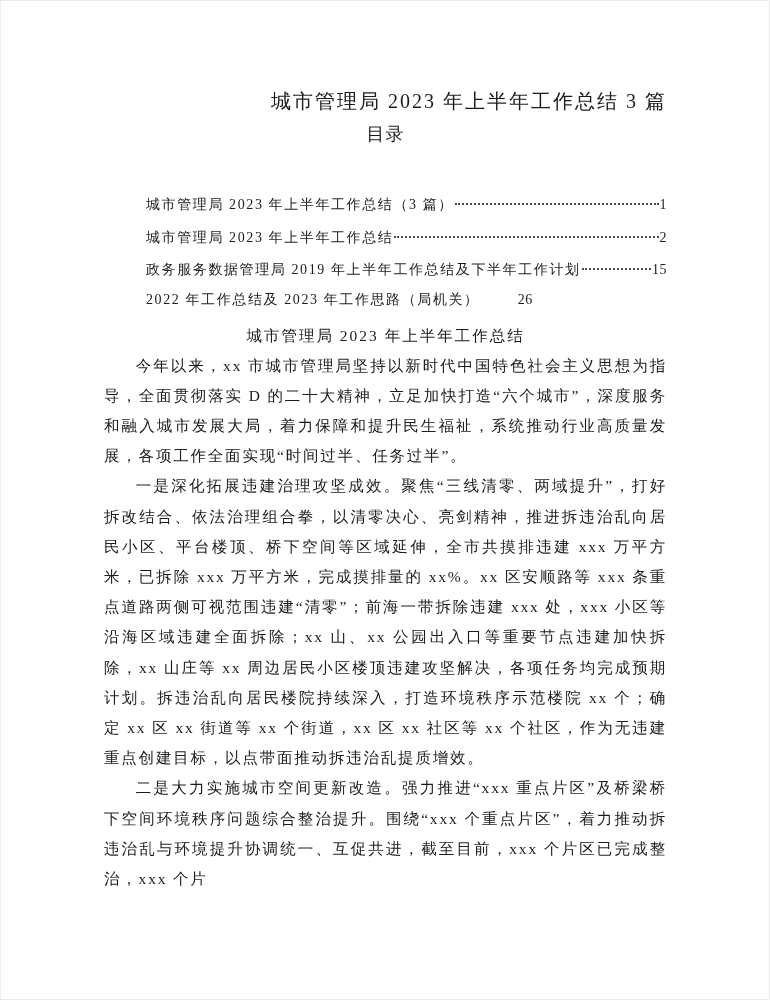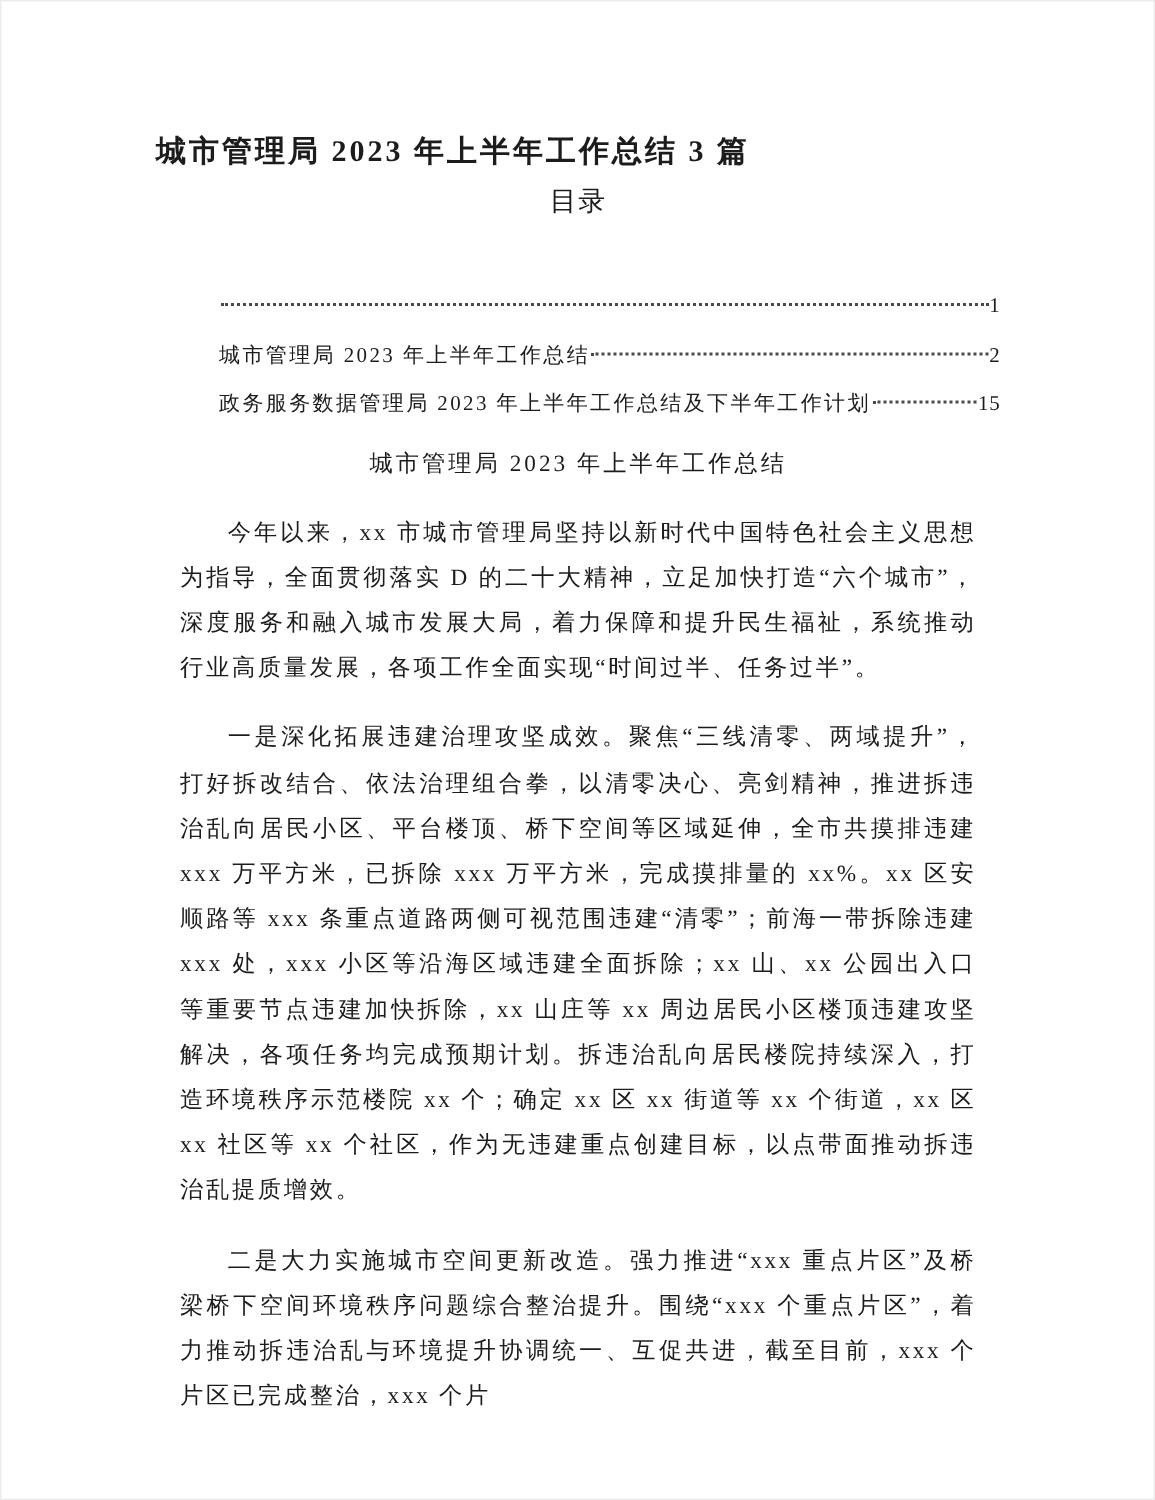--- a/index.html
+++ b/index.html
@@ -13,22 +13,22 @@
     box-sizing: border-box;
     width: 770px; height: 1000px;
     padding: 86px 102px 0 103px;
     overflow: hidden;
     border: 1px solid #ececec;
     background: #ffffff;
   }
   .doc-title {
     margin: 0;
     font-size: 20px;
-    font-weight: 700;
-    text-align: left;
+    font-weight: 400;
+    text-align: right;
     letter-spacing: 2px;
     line-height: 28px;
   }
   .toc-heading {
     margin-top: 9px;
     text-align: center;
     font-size: 18px;
     letter-spacing: 1px;
     line-height: 20px;
   }
@@ -55,51 +55,56 @@
   .toc-entry-plain .toc-page { margin-left: 38px; }
   .section-title {
     margin: 8px 0 0 0;
     font-size: 15.5px;
     font-weight: 400;
     text-align: center;
     letter-spacing: 2px;
     line-height: 30px;
   }
   .body-para {
-    margin: 16px;
+    margin: 0;
     font-size: 15.5px;
     line-height: 30.2px;
     text-align: justify;
     text-indent: 2.05em;
     letter-spacing: 1.8px;
   }
 </style>
 </head>
 <body>
 
 <div class="page">
 
   <h1 class="doc-title">城市管理局 2023 年上半年工作总结 3 篇</h1>
 
   <div class="toc-heading">目录</div>
 
   <nav class="toc">
     <div class="toc-entry">
+      <span class="toc-label">城市管理局 2023 年上半年工作总结（3 篇）</span>
       <span class="toc-leader"></span>
       <span class="toc-page">1</span>
     </div>
     <div class="toc-entry">
       <span class="toc-label">城市管理局 2023 年上半年工作总结</span>
       <span class="toc-leader"></span>
       <span class="toc-page">2</span>
     </div>
     <div class="toc-entry">
-      <span class="toc-label">政务服务数据管理局 2023 年上半年工作总结及下半年工作计划</span>
+      <span class="toc-label">政务服务数据管理局 2019 年上半年工作总结及下半年工作计划</span>
       <span class="toc-leader"></span>
       <span class="toc-page">15</span>
+    </div>
+    <div class="toc-entry toc-entry-plain">
+      <span class="toc-label">2022 年工作总结及 2023 年工作思路（局机关）</span>
+      <span class="toc-page">26</span>
     </div>
   </nav>
 
   <h2 class="section-title">城市管理局 2023 年上半年工作总结</h2>
 
   <p class="body-para">今年以来，xx 市城市管理局坚持以新时代中国特色社会主义思想为指导，全面贯彻落实 D 的二十大精神，立足加快打造“六个城市”，深度服务和融入城市发展大局，着力保障和提升民生福祉，系统推动行业高质量发展，各项工作全面实现“时间过半、任务过半”。</p>
   <p class="body-para">一是深化拓展违建治理攻坚成效。聚焦“三线清零、两域提升”，打好拆改结合、依法治理组合拳，以清零决心、亮剑精神，推进拆违治乱向居民小区、平台楼顶、桥下空间等区域延伸，全市共摸排违建 xxx 万平方米，已拆除 xxx 万平方米，完成摸排量的 xx%。xx 区安顺路等 xxx 条重点道路两侧可视范围违建“清零”；前海一带拆除违建 xxx 处，xxx 小区等沿海区域违建全面拆除；xx 山、xx 公园出入口等重要节点违建加快拆除，xx 山庄等 xx 周边居民小区楼顶违建攻坚解决，各项任务均完成预期计划。拆违治乱向居民楼院持续深入，打造环境秩序示范楼院 xx 个；确定 xx 区 xx 街道等 xx 个街道，xx 区 xx 社区等 xx 个社区，作为无违建重点创建目标，以点带面推动拆违治乱提质增效。</p>
   <p class="body-para">二是大力实施城市空间更新改造。强力推进“xxx 重点片区”及桥梁桥下空间环境秩序问题综合整治提升。围绕“xxx 个重点片区”，着力推动拆违治乱与环境提升协调统一、互促共进，截至目前，xxx 个片区已完成整治，xxx 个片</p>
 
 </div>

